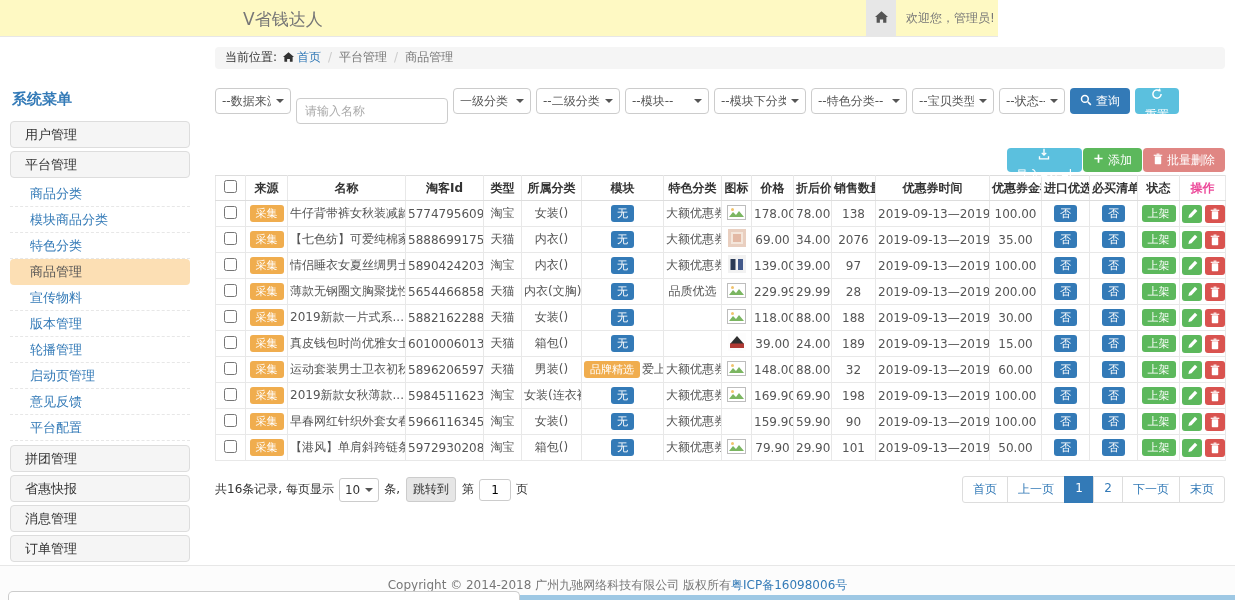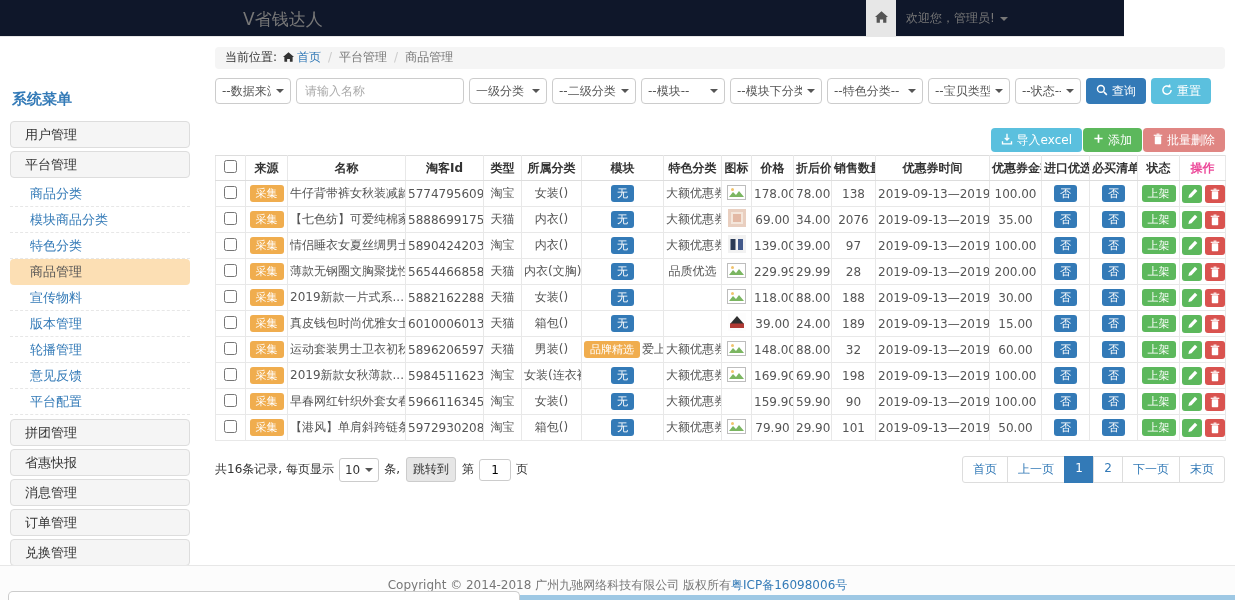--- a/index.html
+++ b/index.html
@@ -1,21 +1,21 @@
 <!DOCTYPE html>
 <html><head>
 <meta charset="utf-8">
 <style>
   * { box-sizing: border-box; margin: 0; padding: 0; }
   html,body { width:1235px; height:600px; overflow:hidden; }
   body { font-family:"DejaVu Sans","Liberation Sans",sans-serif; font-size:12px; color:#333; background:#fff; }
   #screen { position:relative; width:1235px; height:600px; background:#fff; overflow:hidden; }
 
   
-  .navbar { position:absolute; top:0; left:0; width:1124px; height:37px; background:#0f172a; border-bottom:1px solid #e7e7e7; }
+  .navbar { position:absolute; top:0; left:0; width:998px; height:37px; background:#fef9c3; border-bottom:1px solid #e7e7e7; }
   .navbar-title { position:absolute; left:243px; top:8px; font-size:17px; color:#777; }
   .nav-home-btn { position:absolute; left:866px; top:0; width:30px; height:36px; background:#e7e7e7; display:flex; align-items:center; justify-content:center; cursor:pointer; }
   .nav-welcome { position:absolute; left:906px; top:0; height:36px; line-height:36px; color:#777; cursor:pointer; }
   .caret { display:inline-block; width:0; height:0; border-left:4px solid transparent; border-right:4px solid transparent; border-top:4px solid #777; margin-left:5px; vertical-align:middle; }
   .caret-dark { border-top-color:#555; }
 
   
   .sidebar { position:absolute; left:10px; top:50px; width:180px;margin-top:36px; }
   .sidebar-title { color:#337ab7; font-size:15px; font-weight:bold; padding:4px 0 12px 2px; }
   .side-group-header { height:27px; line-height:26px; padding-left:14px; background:#f5f5f5; border:1px solid #ddd; border-radius:4px; margin-bottom:3px; color:#333; font-size:13px; cursor:pointer; }
@@ -32,21 +32,21 @@
   .bc-home-icon { margin:0 3px 0 6px; position:relative; top:1px; }
 
   .filter-row { display:flex; gap:5px; margin-top:9px; align-items:center; }
   .fselect { height:26px; border:1px solid #ccc; border-radius:4px; background:#fff; display:flex; align-items:center; justify-content:space-between; padding:0 6px; color:#555; cursor:pointer; flex:none; }
   .fsel-text { white-space:nowrap; overflow:hidden; }
   .finput { height:26px; border:1px solid #ccc; border-radius:4px; padding:0 8px; font-size:12px; color:#555; flex:none; font-family:inherit; }
   .finput::placeholder { color:#aaa; }
 
   .btn { height:26px; border:none; border-radius:4px; color:#fff; font-size:12px; padding:0 10px; display:inline-flex; align-items:center; gap:4px; cursor:pointer; font-family:inherit; white-space:nowrap; }
   .btn-primary { background:#337ab7; }
-  .btn-info { background:#5bc0de; }
+  .btn-info { background:#5bc0de;flex-direction:column; }
   .btn-success { background:#5cb85c; }
   .btn-danger-soft { background:#e08683; }
 
   .toolbar { margin-top:24px; display:flex; justify-content:flex-end; gap:1px; }
   .toolbar .btn { height:24px; }
 
   table.grid { width:1010px; table-layout:fixed; border-collapse:collapse; margin-top:3px; font-size:12px; color:#555; background:#fff; }
   .grid th { height:25px; font-weight:bold; color:#333; border:1px solid #e8e8e8; border-top:1px solid #ddd; border-bottom:1px solid #ddd; text-align:center; padding:0 2px; white-space:nowrap; overflow:hidden; }
   .grid td { height:26px; border:1px solid #e8e8e8; text-align:center; padding:0 2px; white-space:nowrap; overflow:hidden; }
   .grid th.op-col { color:#ec4899; }
@@ -99,20 +99,21 @@
         <div class="side-group-header">用户管理</div>
         <div class="side-group-header">平台管理</div>
         <div class="side-sub">
           <div class="side-sub-item">商品分类</div>
           <div class="side-sub-item">模块商品分类</div>
           <div class="side-sub-item">特色分类</div>
           <div class="side-sub-item active">商品管理</div>
           <div class="side-sub-item">宣传物料</div>
           <div class="side-sub-item">版本管理</div>
           <div class="side-sub-item">轮播管理</div>
+          <div class="side-sub-item">启动页管理</div>
           <div class="side-sub-item">意见反馈</div>
           <div class="side-sub-item">平台配置</div>
         </div>
         <div class="side-group-header">拼团管理</div>
         <div class="side-group-header">省惠快报</div>
         <div class="side-group-header">消息管理</div>
         <div class="side-group-header">订单管理</div>
         <div class="side-group-header">兑换管理</div>
         <div class="side-group-header">提现管理</div>
       </div>
@@ -124,21 +125,21 @@
       <span>当前位置:</span><span class="bc-home-icon"><svg width="11" height="10" viewBox="0 0 16 14">
             <path d="M8 0L0 7h2v7h4v-4h4v4h4V7h2z" fill="#333"></path>
           </svg></span><span class="bc-link">首页</span><span id="bc-path"><span class="bc-sep">/</span><span class="bc-item">平台管理</span><span class="bc-sep">/</span><span class="bc-item">商品管理</span></span>
     </div>
 
     <div class="filter-row" id="filter-row">
       <div class="fselect" style="width: 76px;">
           <span class="fsel-text">--数据来源--</span>
           <span class="caret caret-dark"></span>
         </div>
-        <input type="text" class="finput" placeholder="请输入名称" style="width: 168px;">
+        <input type="text" class="finput" placeholder="请输入名称" style="width: 152px; margin-top: 20px;">
         <div class="fselect" style="width: 78px;">
           <span class="fsel-text">一级分类</span>
           <span class="caret caret-dark"></span>
         </div>
         <div class="fselect" style="width: 84px;">
           <span class="fsel-text">--二级分类--</span>
           <span class="caret caret-dark"></span>
         </div>
         <div class="fselect" style="width: 84px;">
           <span class="fsel-text">--模块--</span>

